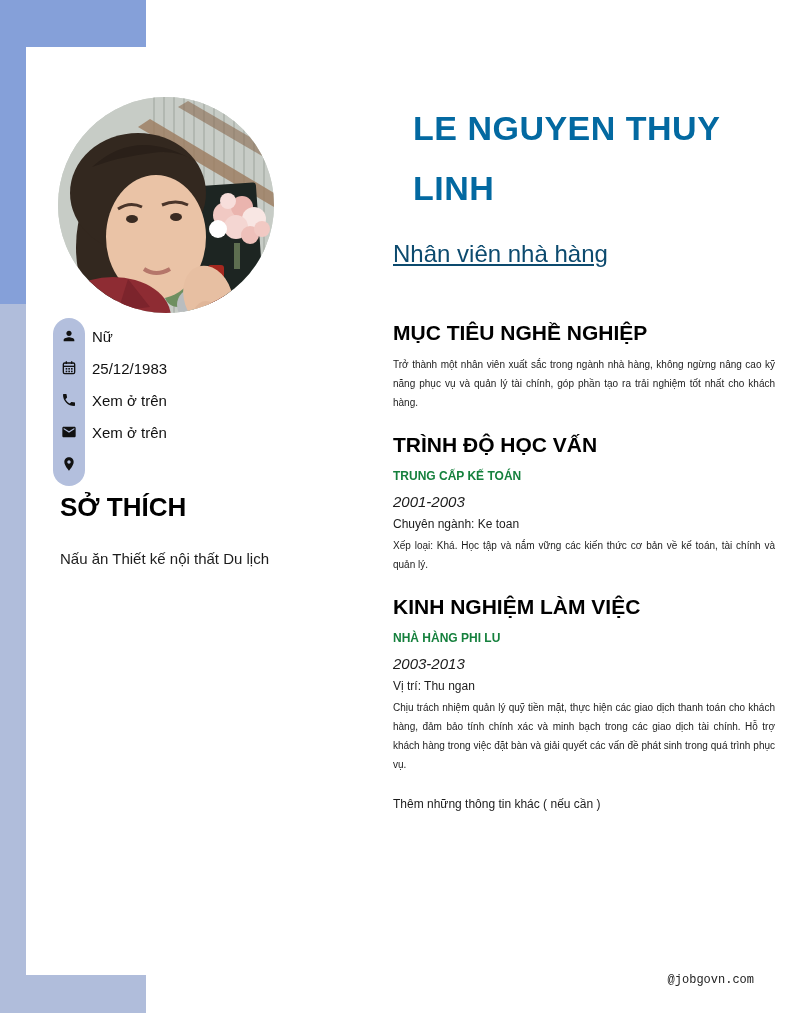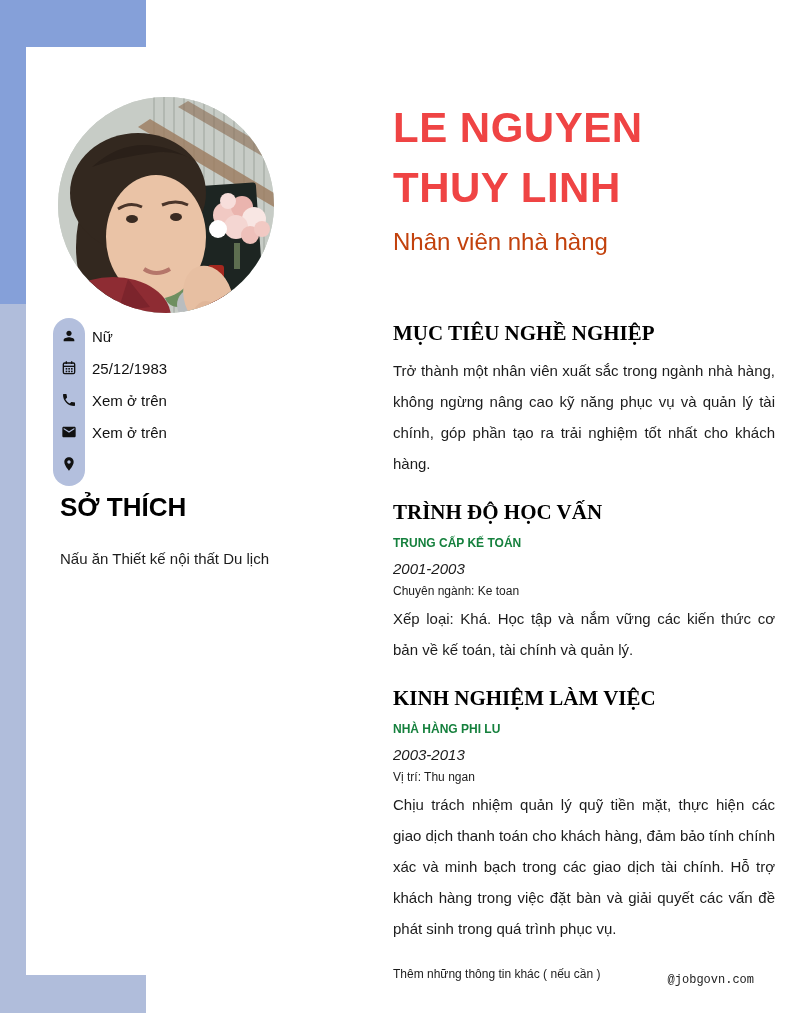--- a/index.html
+++ b/index.html
@@ -19,48 +19,48 @@
   
   .photo {
     left:58px; top:97px; width:216px; height:216px;
     border-radius:50%; overflow:hidden; background:#c9cfc9;
   }
   .photo svg { display:block; }
 
   
   .right-col { left:393px; top:98px; width:382px; }
   .name {
-    font-size:42px; line-height:60px; font-weight:bold; color:#ef4444;
-    width:330px; letter-spacing:0.5px;
-  }
-  .jobtitle { font-size:24px; line-height:32px; margin-top:8px; color:#c2410c; }
+    font-size:34px; line-height:60px; font-weight:bold; color:#0369a1;
+    width:330px; letter-spacing:0.5px;margin-left:20px;
+  }
+  .jobtitle { font-size:24px; line-height:32px; margin-top:20px; color:#0c4a6e;text-decoration:underline; }
 
   
   .contact-strip {
     left:53px; top:318px; width:32px; height:168px;
     background:#B3BFDD; border-radius:16px;
   }
   .contact-rows { left:53px; top:320px; width:330px; }
   .contact-row { display:flex; align-items:center; height:32px; }
   .contact-row .icn { width:32px; display:flex; justify-content:center; align-items:center; flex:0 0 32px; }
   .contact-row .val { margin-left:7px; font-size:15px; color:#111; white-space:nowrap; }
 
   
   .hobbies { left:60px; top:494px; width:312px; }
   .h-title { font-size:26px; line-height:26px; font-weight:bold; color:#000; }
   .h-text  { font-size:15px; line-height:22px; margin-top:28px; }
 
   
   .sections { left:393px; top:319px; width:382px; }
   .section + .section { margin-top:19px; }
-  .section-title { font-size:21px; line-height:28px; font-weight:bold; color:#000; margin-bottom:8px;font-family:Liberation Serif, serif; }
+  .section-title { font-size:21px; line-height:28px; font-weight:bold; color:#000; margin-bottom:8px; }
   .section-sub   { font-size:12px; line-height:19px; font-weight:bold; color:#15803d; margin-bottom:4px; }
   .section-period{ font-size:15px; line-height:23px; font-style:italic; }
   .section-line  { font-size:12px; line-height:23px; }
-  .section-para  { font-size:15px; line-height:31px; text-align:justify; }
+  .section-para  { font-size:10px; line-height:19px; text-align:justify; }
 
   
   .watermark {
     right:36px; bottom:26px;
     font-family:"Liberation Mono", monospace;
     font-size:12px; color:#222; letter-spacing:0px;text-align:center;
   }
 </style>
 </head>
 <body>

